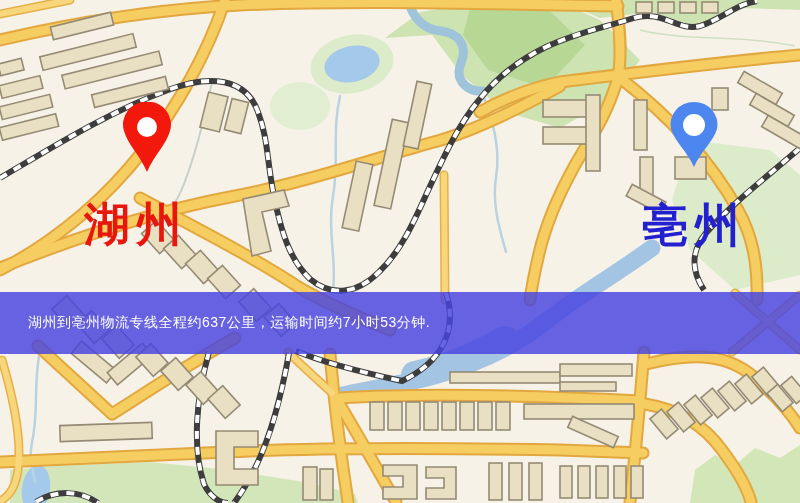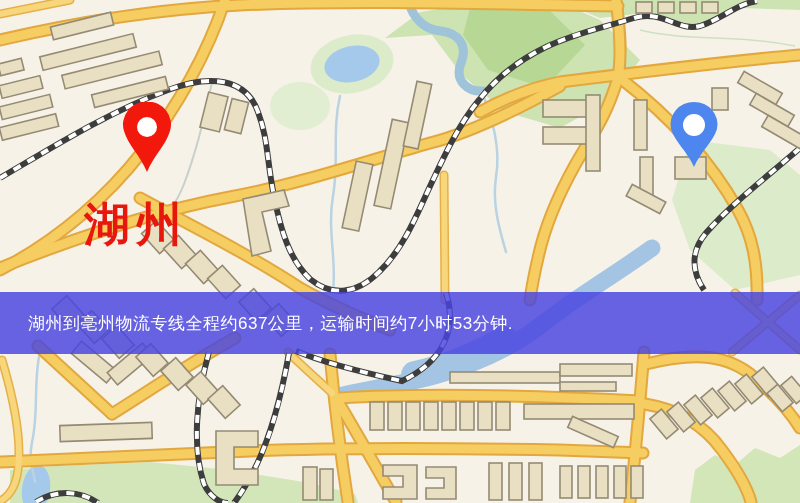--- a/index.html
+++ b/index.html
@@ -15,21 +15,21 @@
   .rww{fill:none;stroke:#ffffff;stroke-width:4;stroke-dasharray:8 8;}
   
   .wtr{fill:#a5c9ea;}
   .stream{fill:none;stroke:#b9d3e2;stroke-width:2.5;stroke-linecap:round;}
   .park{fill:#cde4b2;}
   .parkpale{fill:#dcecca;}
   .bld{fill:#e9e0c4;stroke:#958b74;stroke-width:1.6;}
   
   .banner{position:absolute;left:0;top:292px;width:800px;height:62px;z-index:3;
           background:rgba(72,68,224,0.83);display:flex;align-items:center;}
-  .banner-text{color:#ffffff;font-size:17px;letter-spacing:0.5px;padding-left:28px;white-space:nowrap;}
+  .banner-text{color:#ffffff;font-size:14px;letter-spacing:0.5px;padding-left:28px;white-space:nowrap;}
   .city-label{position:absolute;z-index:4;font-family:"Liberation Serif","DejaVu Serif",serif;
               font-size:46px;font-weight:700;letter-spacing:6px;line-height:1;margin-top:24px;}
   .label-origin{left:84px;top:178px;color:#e8170d;}
   .label-dest{left:642px;top:179px;color:#2321cf;}
   .pin{position:absolute;z-index:4;}
   .pin-origin{left:117px;top:102px;}
   .pin-dest{left:665px;top:101px;}
 </style>
 </head>
 <body>
@@ -254,18 +254,19 @@
     <path d="M30,70 C23,53 11,43 7,29 A24,23 0 1 1 53,29 C49,43 37,53 30,70 Z" fill="#f2190c"></path>
     <circle cx="30" cy="25" r="10" fill="#ffffff"></circle>
   </svg>
 
   <svg class="pin pin-dest" width="58" height="68" viewBox="0 0 58 68">
     <path d="M29,66 C22,50 10,41 6,28 A23.5,22.5 0 1 1 52,28 C48,41 36,50 29,66 Z" fill="#4d86ef"></path>
     <circle cx="29" cy="24" r="11" fill="#ffffff"></circle>
   </svg>
 
   <div class="city-label label-origin">湖州</div>
+  <div class="city-label label-dest">亳州</div>
 
   <div class="banner">
     <span class="banner-text">湖州到亳州物流专线全程约637公里，运输时间约7小时53分钟.</span>
   </div>
 
 </div>
 
 </body></html>

